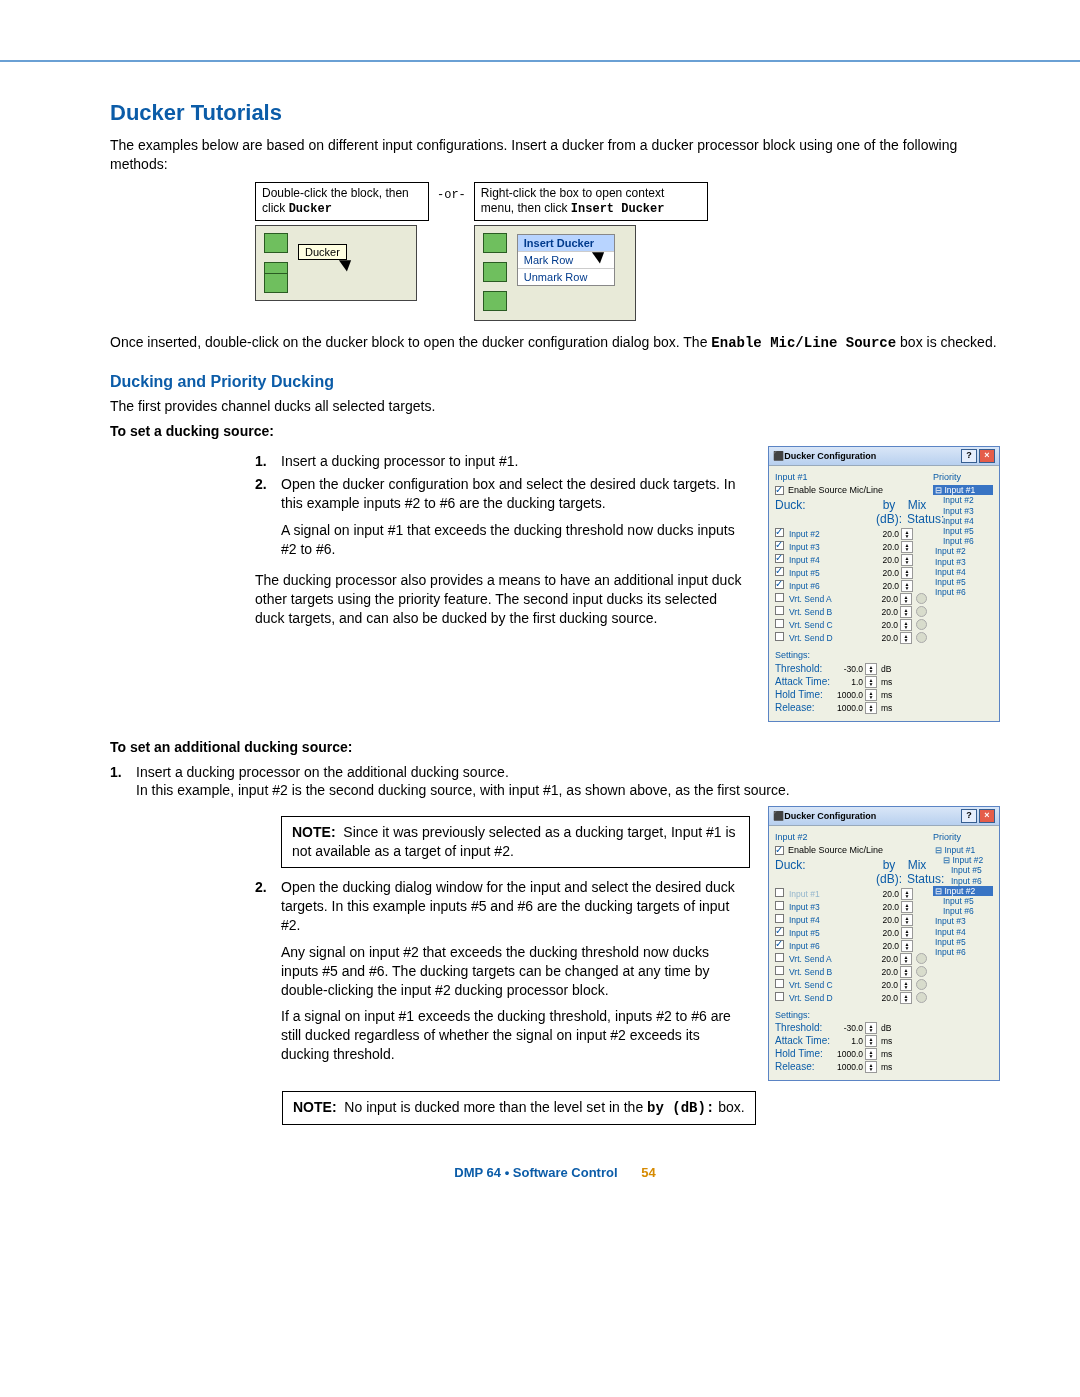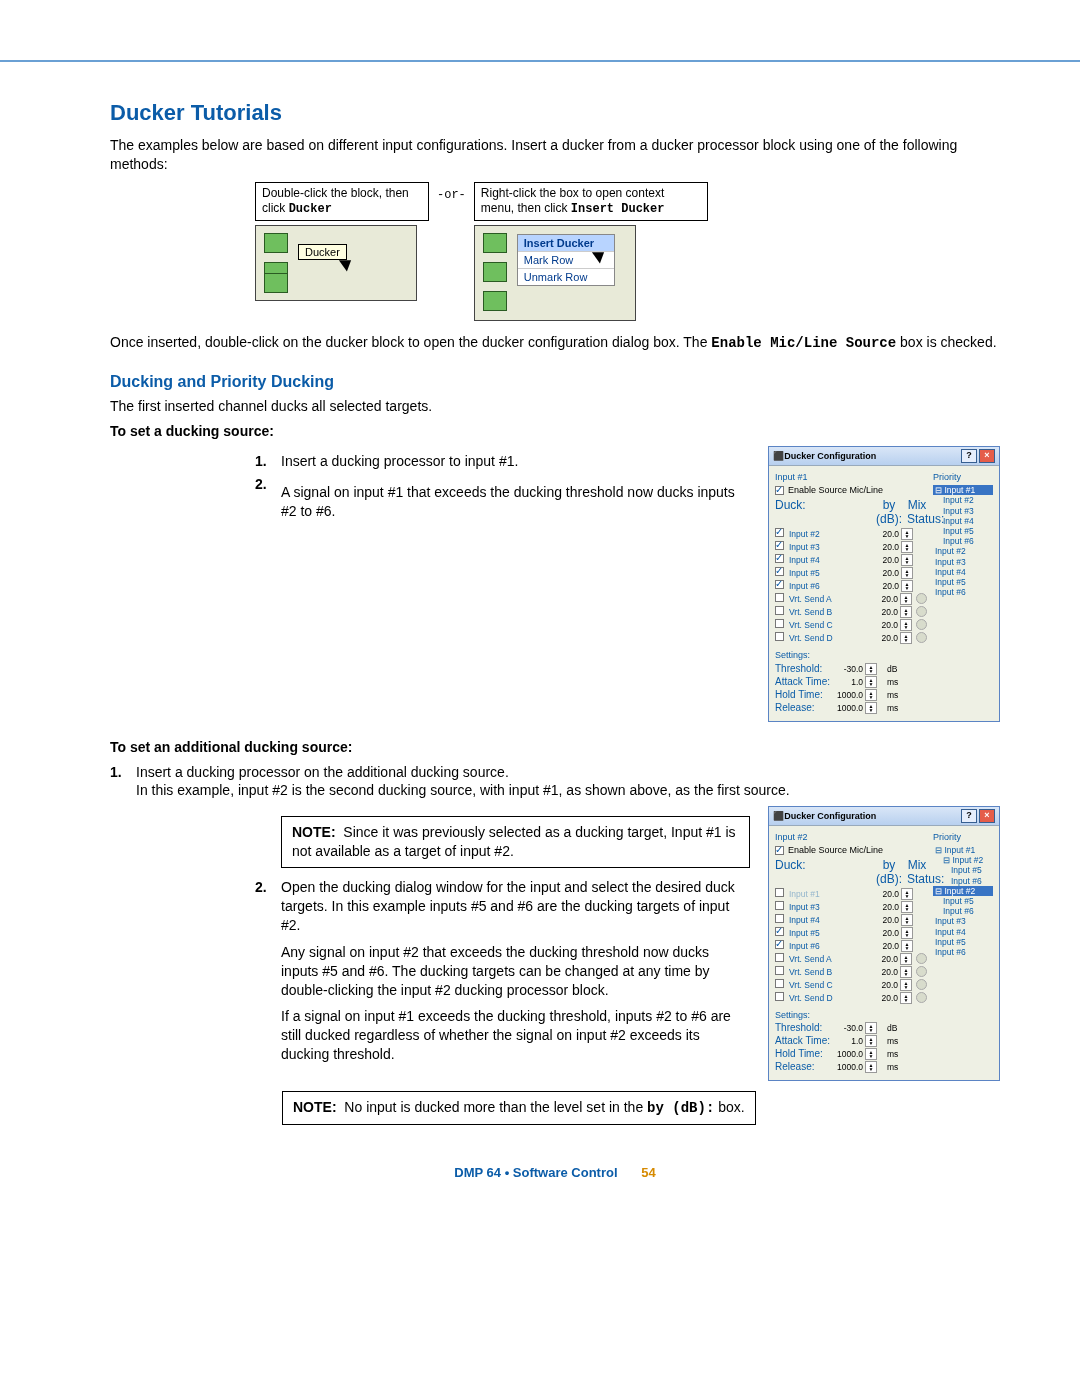--- a/index.html
+++ b/index.html
@@ -173,21 +173,21 @@
   .spin::after { content: '▼'; font-size: 5px; display: block; line-height: 4px; }
   .mix-dot { width: 9px; height: 9px; border-radius: 50%; background: #d8dccc; border: 1px solid #aaa; margin-left: 4px; }
   .hdr-row { display: flex; font-size: 12px; color: #0b5ca8; margin: 2px 0 1px 0; }
   .hdr-row .h1 { flex: 1; }
   .hdr-row .h2 { width: 36px; text-align: center; }
   .hdr-row .h3 { width: 20px; text-align: center; }
   .settings { margin-top: 6px; }
   .set-row { display: flex; align-items: center; margin: 1px 0; }
   .set-row .sl { width: 56px; color: #0b5ca8; font-size: 10px; }
   .set-row .sv { width: 32px; text-align: right; font-size: 8.5px; padding-right: 2px; }
-  .set-row .su { width: 16px; font-size: 8.5px; padding-left: 10px; }
+  .set-row .su { width: 16px; font-size: 8.5px; padding-left: 4px; }
   .prio-list .pi { font-size: 8.5px; color: #0b5ca8; padding: 0 0 0 2px; }
   .prio-list .pi.lv1 { padding-left: 10px; }
   .prio-list .pi.lv2 { padding-left: 18px; }
   .prio-list .pi.sel { background: #3874c4; color: #fff; }
   
   .footer {
     margin-top: 30px;
     text-align: center;
     font-size: 13px;
   }
@@ -236,38 +236,40 @@
         <div class="cursor" style="top:22px;left:120px"></div>
       </div>
     </div>
   </div>
 
   <p class="p indent1">
     <span>Once inserted, double-click on the ducker block to open the ducker configuration dialog box. The </span><span class="code">Enable Mic/Line Source</span><span> box is checked.</span>
   </p>
 
   <h2 class="subsection indent1">Ducking and Priority Ducking</h2>
-  <p class="p indent1">The first inserted channel ducks all selected targets.</p>
+  <p class="p indent1">The first provides channel ducks all selected targets.</p>
 
   <p class="p indent1 bold">To set a ducking source:</p>
 
   <div class="two-col indent1">
     <div class="left">
       <ol class="steps">
         <li>
             <span class="num">1.</span>
             <span class="txt">Insert a ducking processor to input #1.</span>
           </li>
         <li>
             <span class="num">2.</span>
           <span class="txt">
+            <span>Open the ducker configuration box and select the desired duck targets. In this example inputs #2 to #6 are the ducking targets.</span>
             <span class="p" style="display:block;margin-top:8px">A signal on input #1 that exceeds the ducking threshold now ducks inputs #2 to #6.</span>
           </span>
         </li>
       </ol>
+      <p class="p" style="margin-left:0">The ducking processor also provides a means to have an additional input duck other targets using the priority feature. The second input ducks its selected duck targets, and can also be ducked by the first ducking source.</p>
     </div>
     <div class="right">
       <div class="cfg-dialog" id="cfg1">
     <div class="cfg-titlebar">
       <span>⬛</span>
       <span class="t">Ducker Configuration</span>
       <span class="tb-btn">?</span>
       <span class="tb-btn close">×</span>
     </div>
     <div class="cfg-body">

